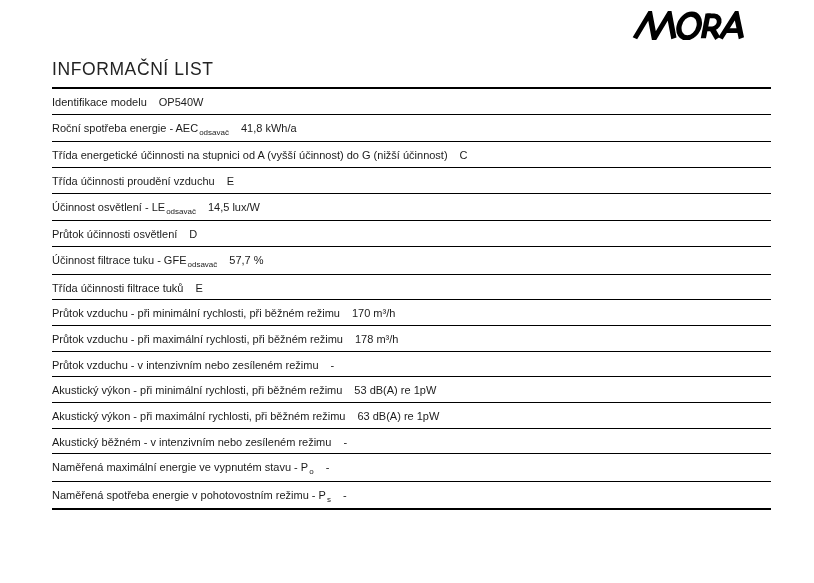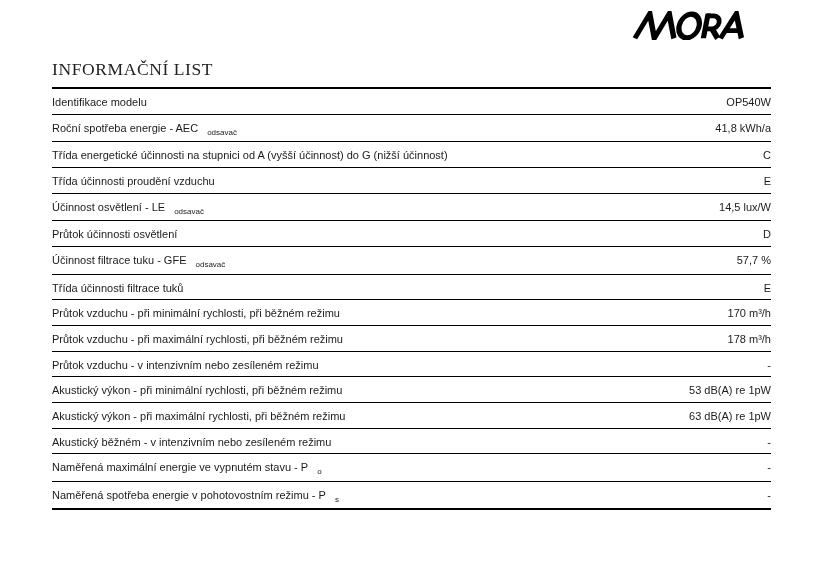--- a/index.html
+++ b/index.html
@@ -34,21 +34,20 @@
   .page-title {
     position: absolute;
     left: 52px;
     top: 59px;
     margin: 0;
     font-size: 17.5px;
     font-weight: 400;
     letter-spacing: 0.6px;
     color: #232323;
     white-space: nowrap;
-    font-family: Liberation Serif, serif;
   }
   .title-rule {
     position: absolute;
     left: 52px;
     top: 87px;
     width: 719px;
     height: 2px;
     background: #000000;
   }
   .info-table {
@@ -56,40 +55,39 @@
     left: 52px;
     top: 89px;
     width: 719px;
   }
   .row {
     box-sizing: border-box;
     height: 25.7px;
     padding-top: 6px;
     border-bottom: 1px solid #000000;
     display: flex;
-    justify-content: space-between;
     align-items: flex-start;
     font-size: 11px;
     line-height: 14px;
   }
   .row.has-sub {
     height: 27.6px;
   }
   .row:last-child {
     border-bottom-width: 2px;
   }
   .row-label {
     white-space: nowrap;
     color: #1b1b1b;
   }
   .row-sub {
     font-size: 8px;
     position: relative;
     top: 3px;
-    margin-left: 9px;
+    margin-left: 1px;
   }
   .row-value {
     white-space: nowrap;
     text-align: right;
     color: #1b1b1b;
     padding-left: 12px;
   }
 </style>
 </head>
 <body>

